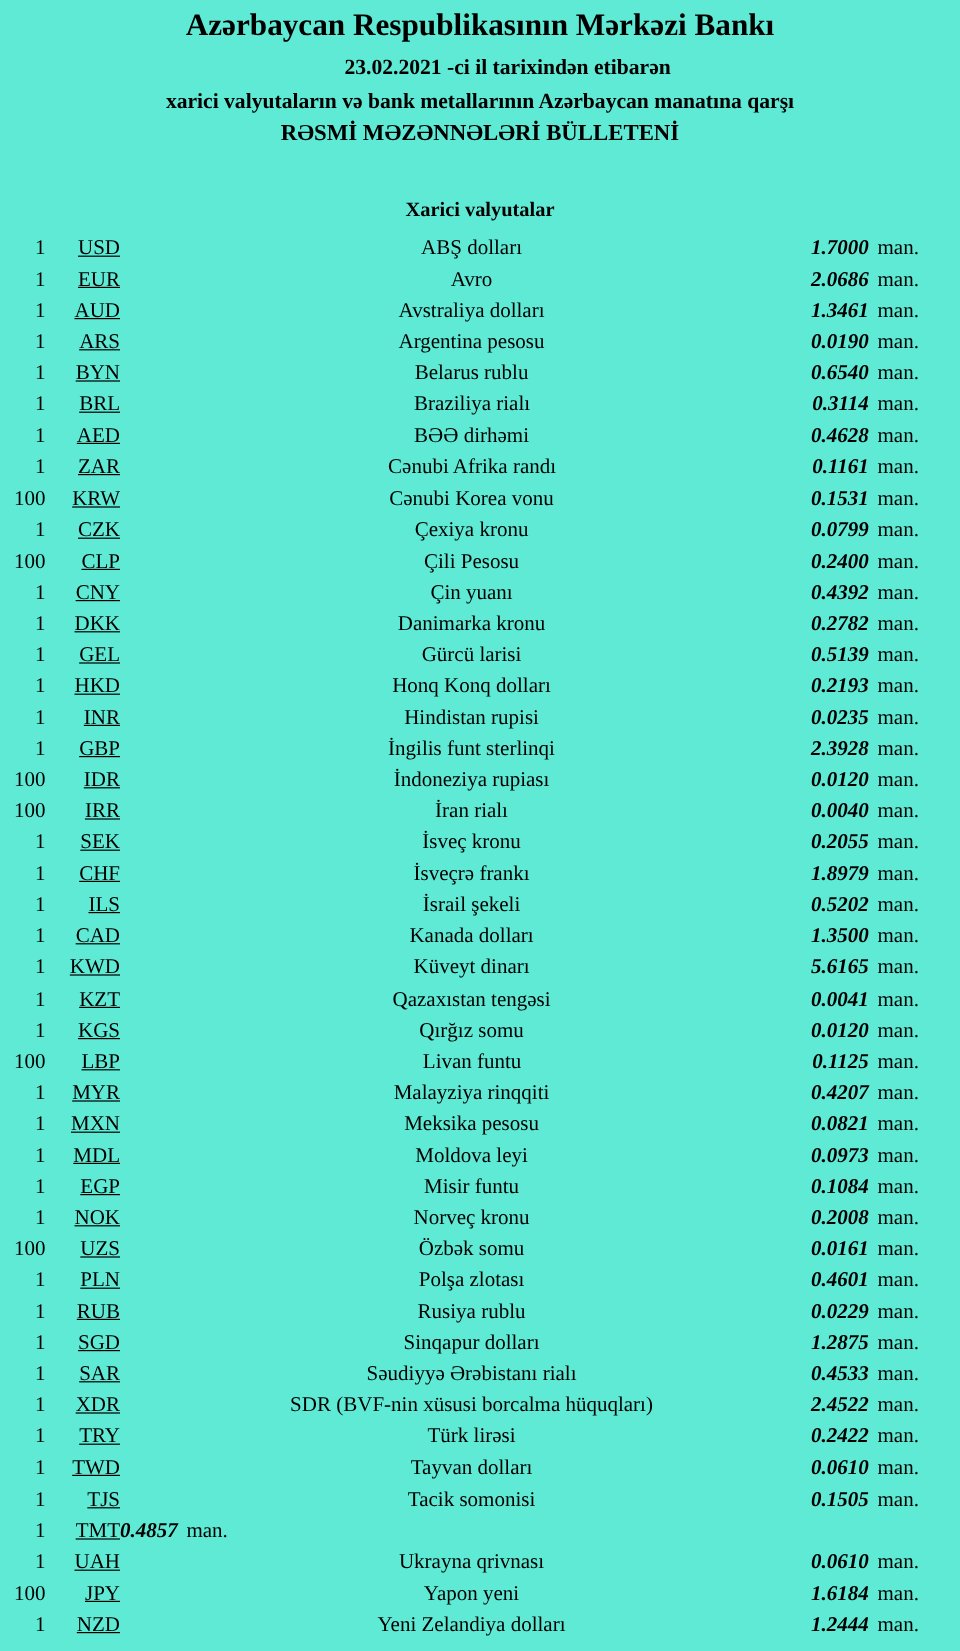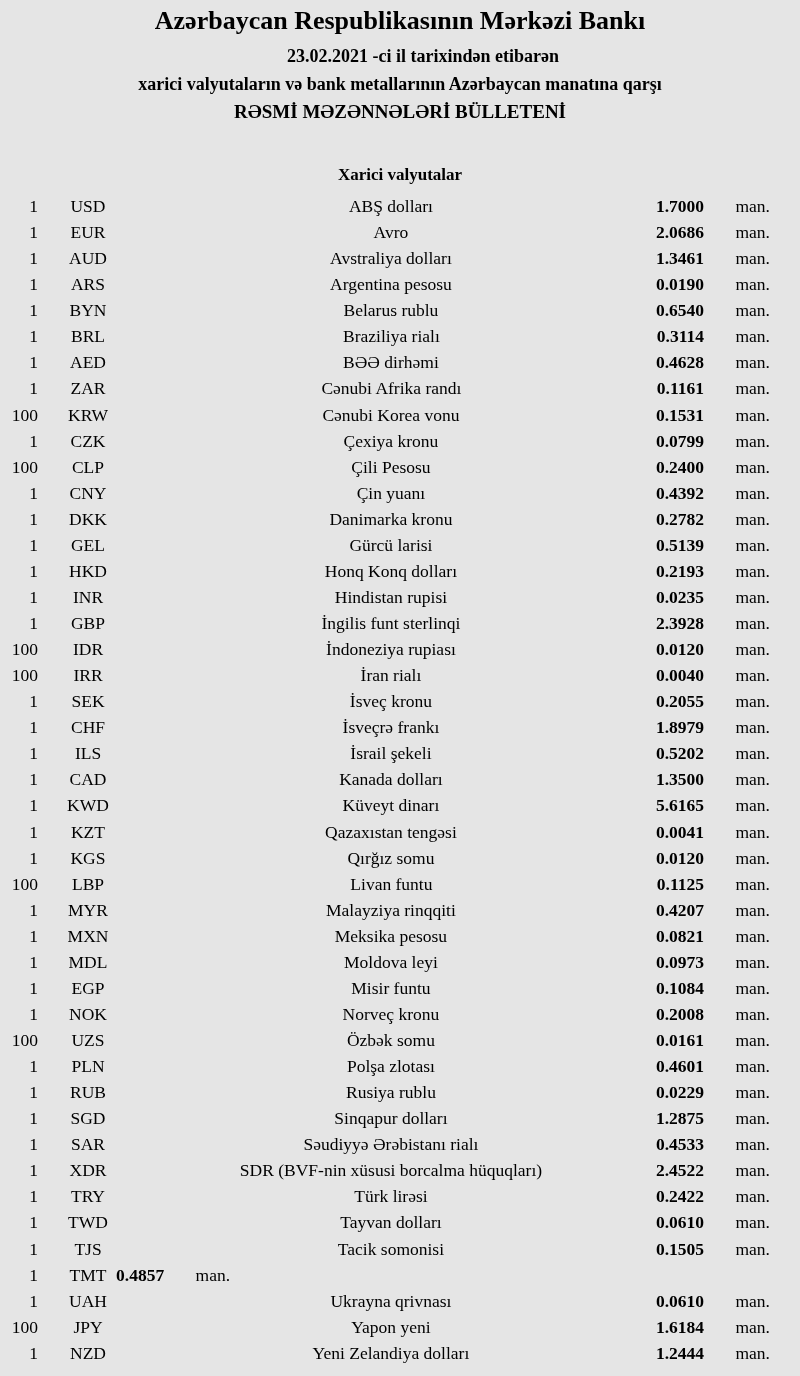--- a/index.html
+++ b/index.html
@@ -4,21 +4,21 @@
 <style>
   html, body {
     margin: 0;
     padding: 0;
     background: #ffffff;
   }
   .page {
     position: relative;
     width: 800px;
     height: 1376px;
-    background: #e5e5e5;
+    background: #5eead4;
     color: #000000;
     font-family: "Liberation Serif", "DejaVu Serif", serif;
     overflow: hidden;
   }
   .hline {
     position: absolute;
     left: 0;
     right: 0;
     text-align: center;
     font-weight: bold;
@@ -38,24 +38,24 @@
   }
   .row {
     display: flex;
     align-items: baseline;
     height: 26.07px;
     line-height: 26.07px;
     padding-right: 30px;
     font-size: 17.5px;
   }
   .c-qty  { width: 38px;  text-align: right;  flex: none; }
-  .c-code { width: 56px;  margin-left: 22px;  text-align: center; flex: none; }
+  .c-code { width: 56px;  margin-left: 6px;  text-align: right; flex: none; text-decoration: underline; }
   .c-name { flex: 1;      margin-left: 10px; text-align: center; white-space: nowrap; }
-  .c-rate { flex: none;   text-align: right; font-weight: bold; }
-  .c-unit { width: 43px;  margin-left: 23px; text-align: right; flex: none; }
+  .c-rate { flex: none;   text-align: right; font-weight: bold; font-style: italic; }
+  .c-unit { width: 43px;  margin-left: 3px; text-align: center; flex: none; }
 </style>
 </head>
 <body>
 
 <div class="page">
 
   <div class="hline bank-name">Azərbaycan Respublikasının Mərkəzi Bankı</div>
 
   <div class="hline date-line">23.02.2021 -ci il tarixindən etibarən</div>
 

